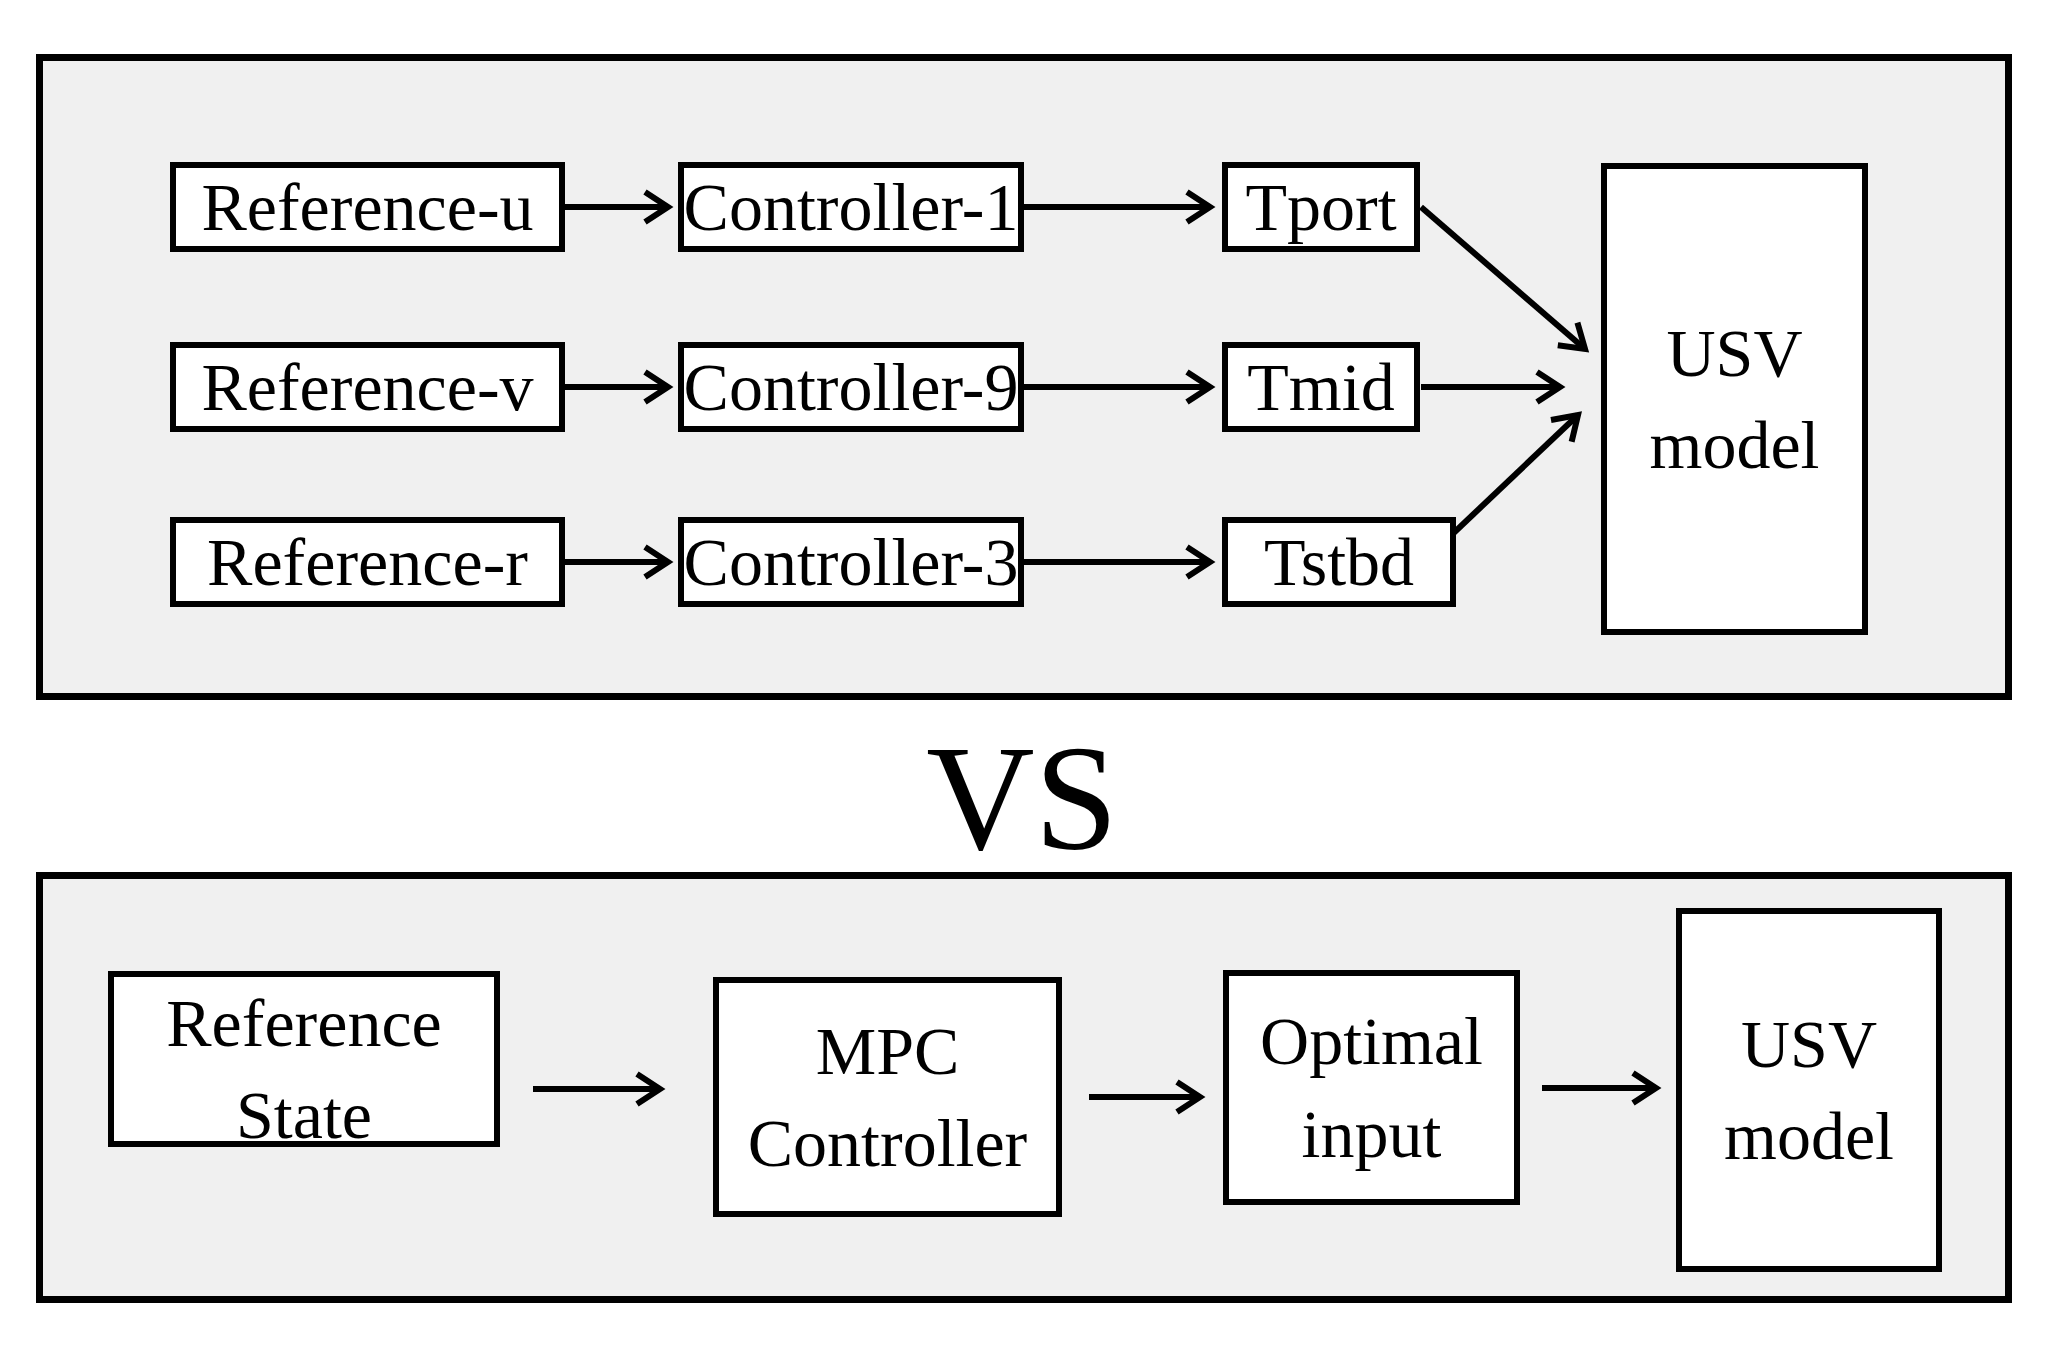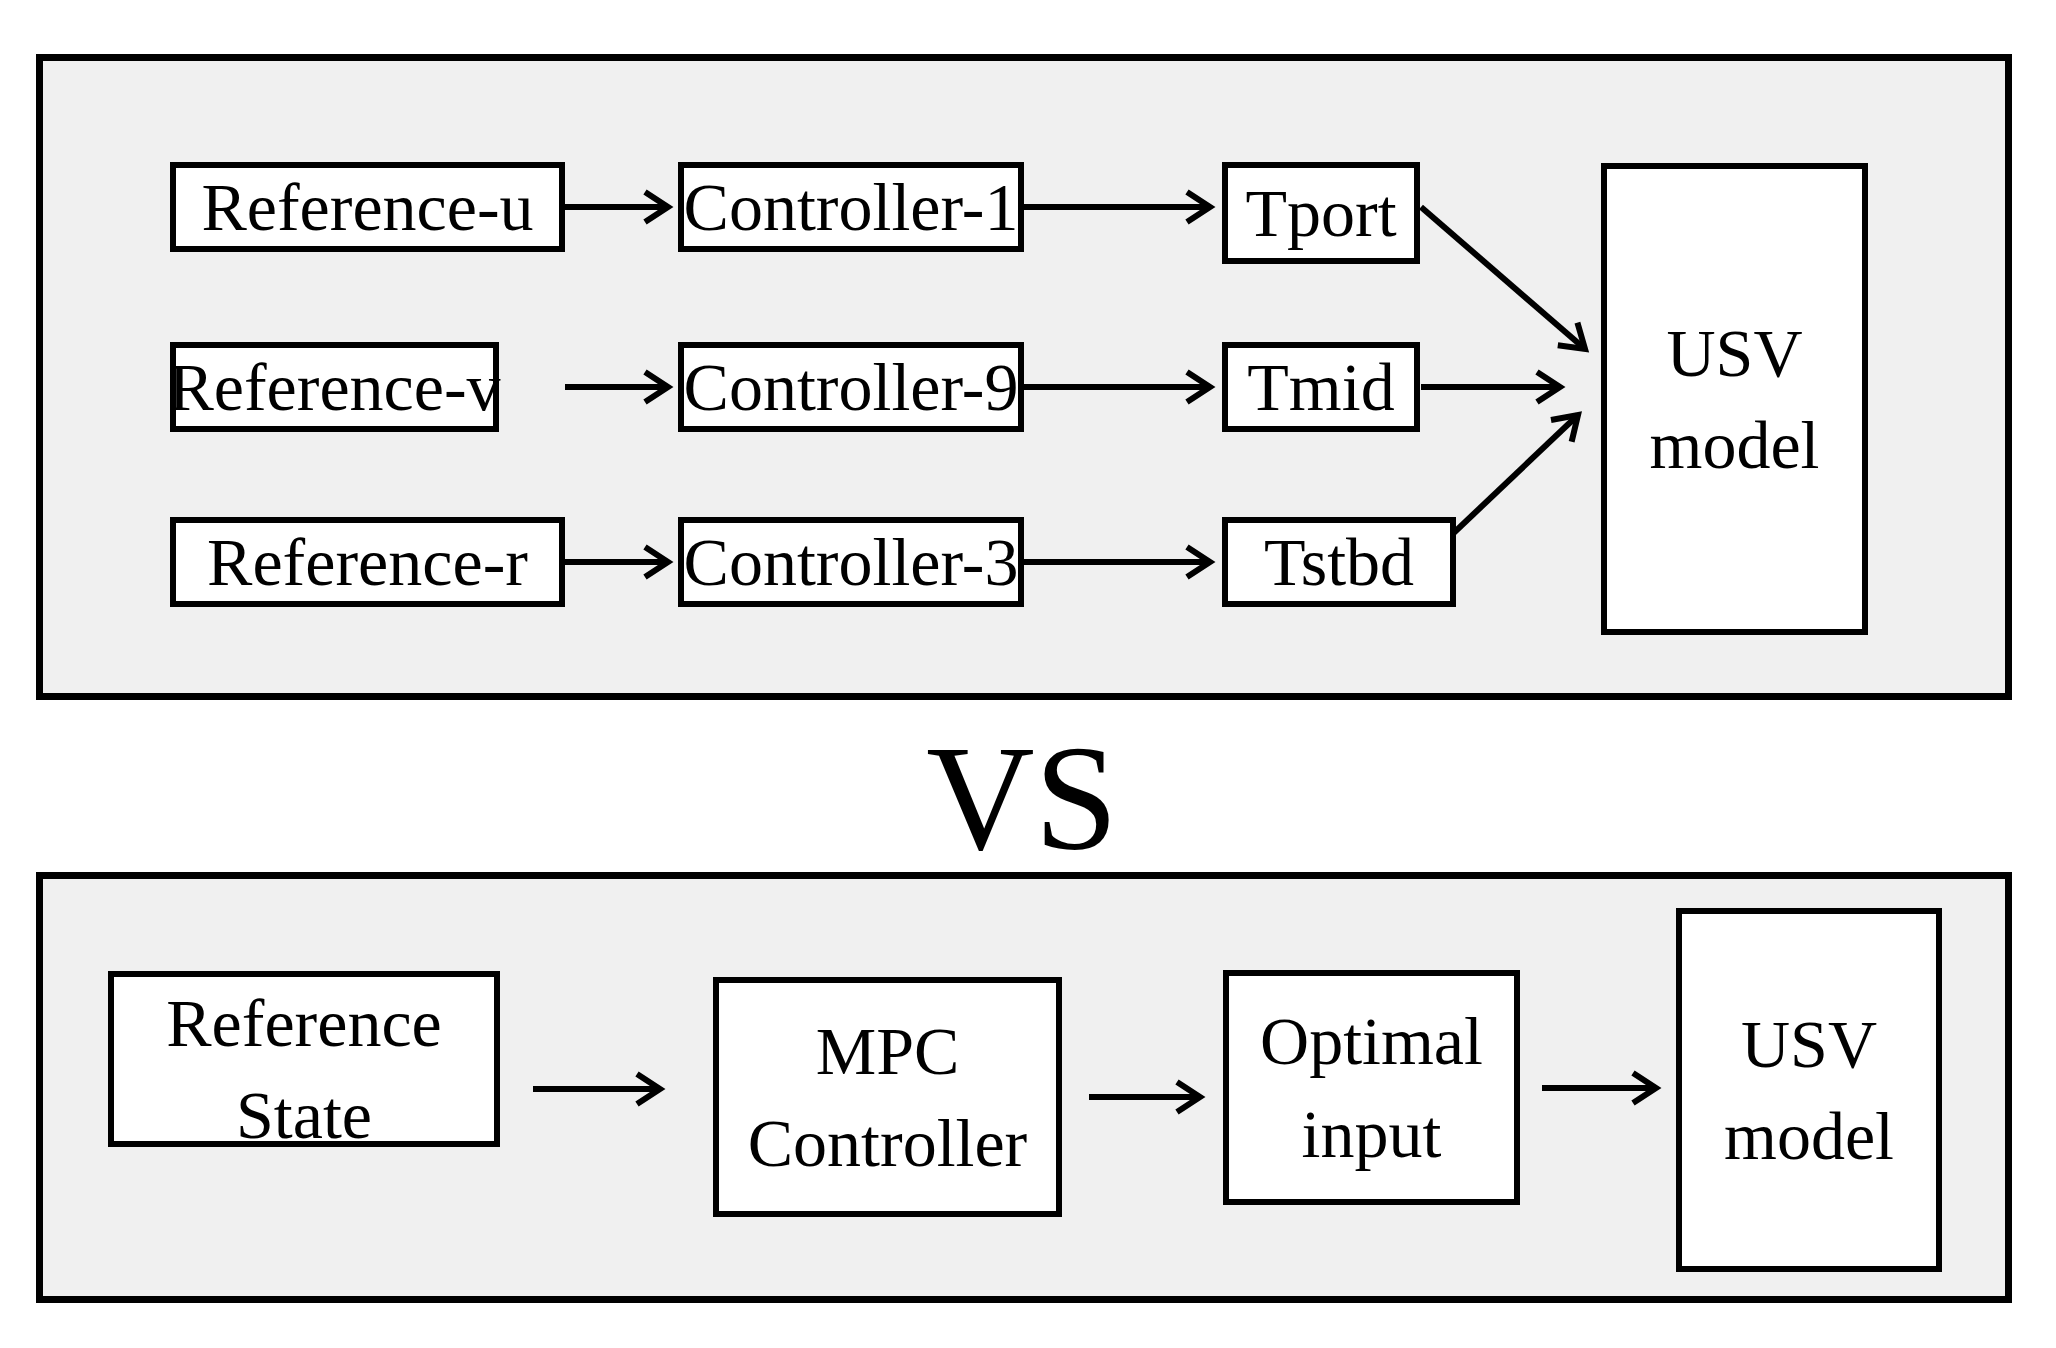--- a/index.html
+++ b/index.html
@@ -36,22 +36,22 @@
     font-size: 68px;
     line-height: 1.3;
     white-space: nowrap;
     text-align: center;
     z-index: 3;
   }
   .box span { display: block; }
   
   #box-ref-u  { left: 170px;  top: 162px; width: 395px; height: 90px; }
   #box-ctrl-1 { left: 678px;  top: 162px; width: 346px; height: 90px; }
-  #box-tport  { left: 1222px; top: 162px; width: 198px; height: 102px; }
-  #box-ref-v  { left: 170px;  top: 342px; width: 329px; height: 90px; }
+  #box-tport  { left: 1222px; top: 162px; width: 198px; height: 90px; }
+  #box-ref-v  { left: 170px;  top: 342px; width: 395px; height: 90px; }
   #box-ctrl-2 { left: 678px;  top: 342px; width: 346px; height: 90px; }
   #box-tmid   { left: 1222px; top: 342px; width: 198px; height: 90px; font-family: Liberation Serif, serif; }
   #box-ref-r  { left: 170px;  top: 517px; width: 395px; height: 90px; }
   #box-ctrl-3 { left: 678px;  top: 517px; width: 346px; height: 90px; }
   #box-tstbd  { left: 1222px; top: 517px; width: 234px; height: 90px; }
   #box-usv-top { left: 1601px; top: 163px; width: 267px; height: 472px; line-height: 1.36; }
   
   #box-ref-state { left: 108px;  top: 971px; width: 392px; height: 176px; line-height: 1.36; justify-content: space-between; }
   #box-mpc       { left: 713px;  top: 977px; width: 349px; height: 240px; line-height: 1.36; }
   #box-optimal   { left: 1223px; top: 970px; width: 297px; height: 235px; line-height: 1.36; }

